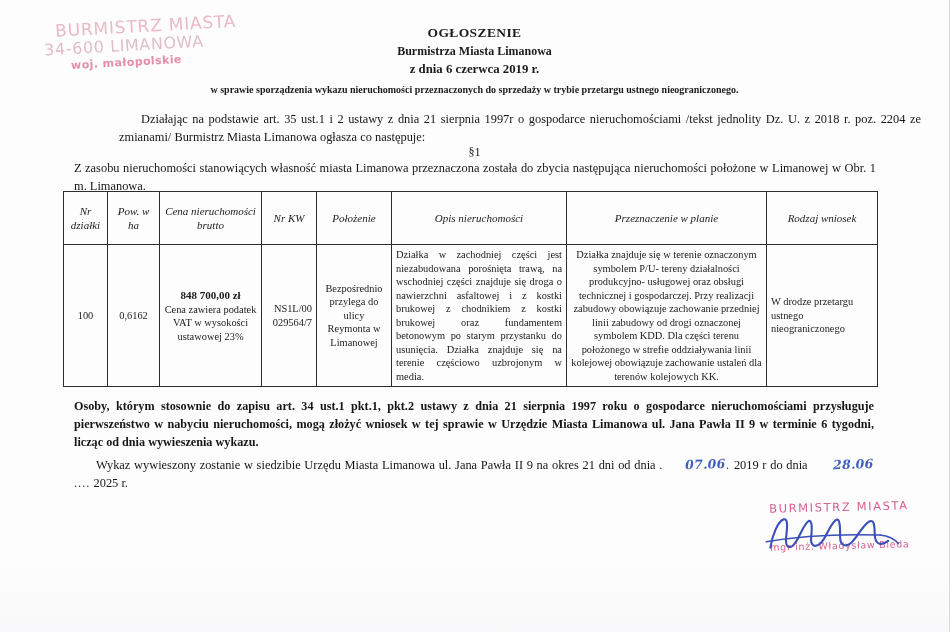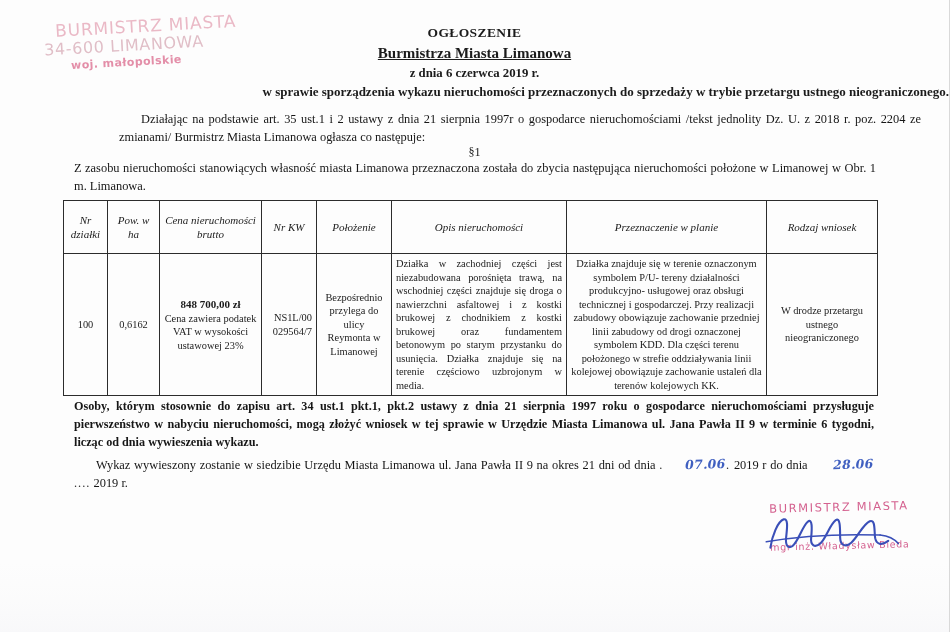--- a/index.html
+++ b/index.html
@@ -65,30 +65,30 @@
   .title-block {
     position: absolute;
     left: 0;
     right: 0;
     top: 23px;
     text-align: center;
     font-weight: 700;
     line-height: 1.45;
   }
   .title-main { font-size: 13.5px; letter-spacing: .4px; }
-  .title-sub  { font-size: 15px; text-decoration: underline; }
+  .title-sub  { font-size: 12px; }
   .title-date { font-size: 12.8px; }
 
   .subject {
     position: absolute;
     left: 0;
     right: 0;
     top: 84px;
-    text-align: right;
-    font-size: 13px;
+    text-align: center;
+    font-size: 10px;
     font-weight: 700;
   }
 
   
   .para {
     position: absolute;
     font-size: 12.4px;
     line-height: 1.42;
     text-align: justify;
     color: #161616;
@@ -103,21 +103,21 @@
     left: 0; right: 0;
     top: 145px;
     text-align: center;
     font-size: 12.2px;
   }
 
   
   .tbl-wrap {
     position: absolute;
     left: 63px;
-    top: 200px;
+    top: 191px;
     width: 814px;
   }
   table.wykaz {
     width: 100%;
     border-collapse: collapse;
     table-layout: fixed;
   }
   table.wykaz th, table.wykaz td {
     border: 1px solid #2c2c2c;
     padding: 3px 4px;
@@ -133,21 +133,21 @@
     font-size: 11px;
   }
   td.c-nr      { text-align: center; font-weight: 400; font-size: 12px; }
   td.c-pow     { text-align: center; font-size: 11px; }
   td.c-cena    { text-align: center; }
   td.c-cena .amount { font-weight: 700; font-size: 11px; display: block; margin-bottom: 1px; }
   td.c-kw      { text-align: right; font-size: 10.6px; padding-left: 6px; }
   td.c-pol     { text-align: center; font-size: 10.6px; }
   td.c-opis    { text-align: justify; text-justify: inter-word; font-size: 10.5px; padding: 4px 6px; }
   td.c-przezn  { text-align: center; font-size: 10.5px; padding: 4px 5px; }
-  td.c-rodzaj  { text-align: center; font-size: 10.6px; }
+  td.c-rodzaj  { text-align: left; font-size: 10.6px; }
 
   
   col.w-nr      { width: 44px; }
   col.w-pow     { width: 52px; }
   col.w-cena    { width: 102px; }
   col.w-kw      { width: 55px; }
   col.w-pol     { width: 75px; }
   col.w-opis    { width: 175px; }
   col.w-przezn  { width: 200px; }
   col.w-rodzaj  { width: 111px; }
@@ -275,21 +275,21 @@
     </table>
   </div>
 
   <div class="para p-osoby">Osoby, którym stosownie do zapisu art. 34 ust.1 pkt.1, pkt.2 ustawy z dnia 21 sierpnia 1997 roku o gospodarce nieruchomościami przysługuje pierwszeństwo w nabyciu nieruchomości, mogą złożyć wniosek w tej sprawie w Urzędzie Miasta Limanowa ul. Jana Pawła II 9 w terminie 6 tygodni, licząc od dnia wywieszenia wykazu.</div>
 
   <div class="para p-wykaz">
     <span>Wykaz wywieszony zostanie w siedzibie Urzędu Miasta Limanowa ul. Jana Pawła II 9 na okres 21 dni od dnia</span>
     <span class="dots">.</span><span class="hw">07.06</span><span class="dots">.</span>
     <span>2019 r do dnia</span>
     <span class="hw">28.06</span><span class="dots">....</span>
-    <span>2019 r.</span>
+    <span>2025 r.</span>
   </div>
 
   <div class="sig-stamp">
     <div class="sig-title">BURMISTRZ MIASTA</div>
     <div class="sig-name">mgr inż. Władysław Bieda</div>
     <svg class="sig-ink" viewBox="0 0 150 40">
       <g fill="none" stroke="#3a4fb8" stroke-width="2.1" stroke-linecap="round" stroke-linejoin="round">
         <path d="M8 34 C10 22, 16 8, 22 6 C27 5, 25 16, 24 24 C23 31, 25 36, 30 33 C36 29, 40 14, 46 9 C51 5, 50 17, 49 25 C48 32, 52 36, 58 31 C64 26, 68 12, 74 8 C79 5, 78 18, 78 26 C78 33, 83 36, 89 31 C96 25, 101 13, 108 10 C114 8, 112 20, 113 27 C114 33, 119 35, 126 30"></path>
         <path d="M4 28 C30 24, 64 21, 118 24" stroke-width="1.5"></path>
         <path d="M118 24 C126 25, 132 28, 136 33" stroke-width="1.6"></path>

